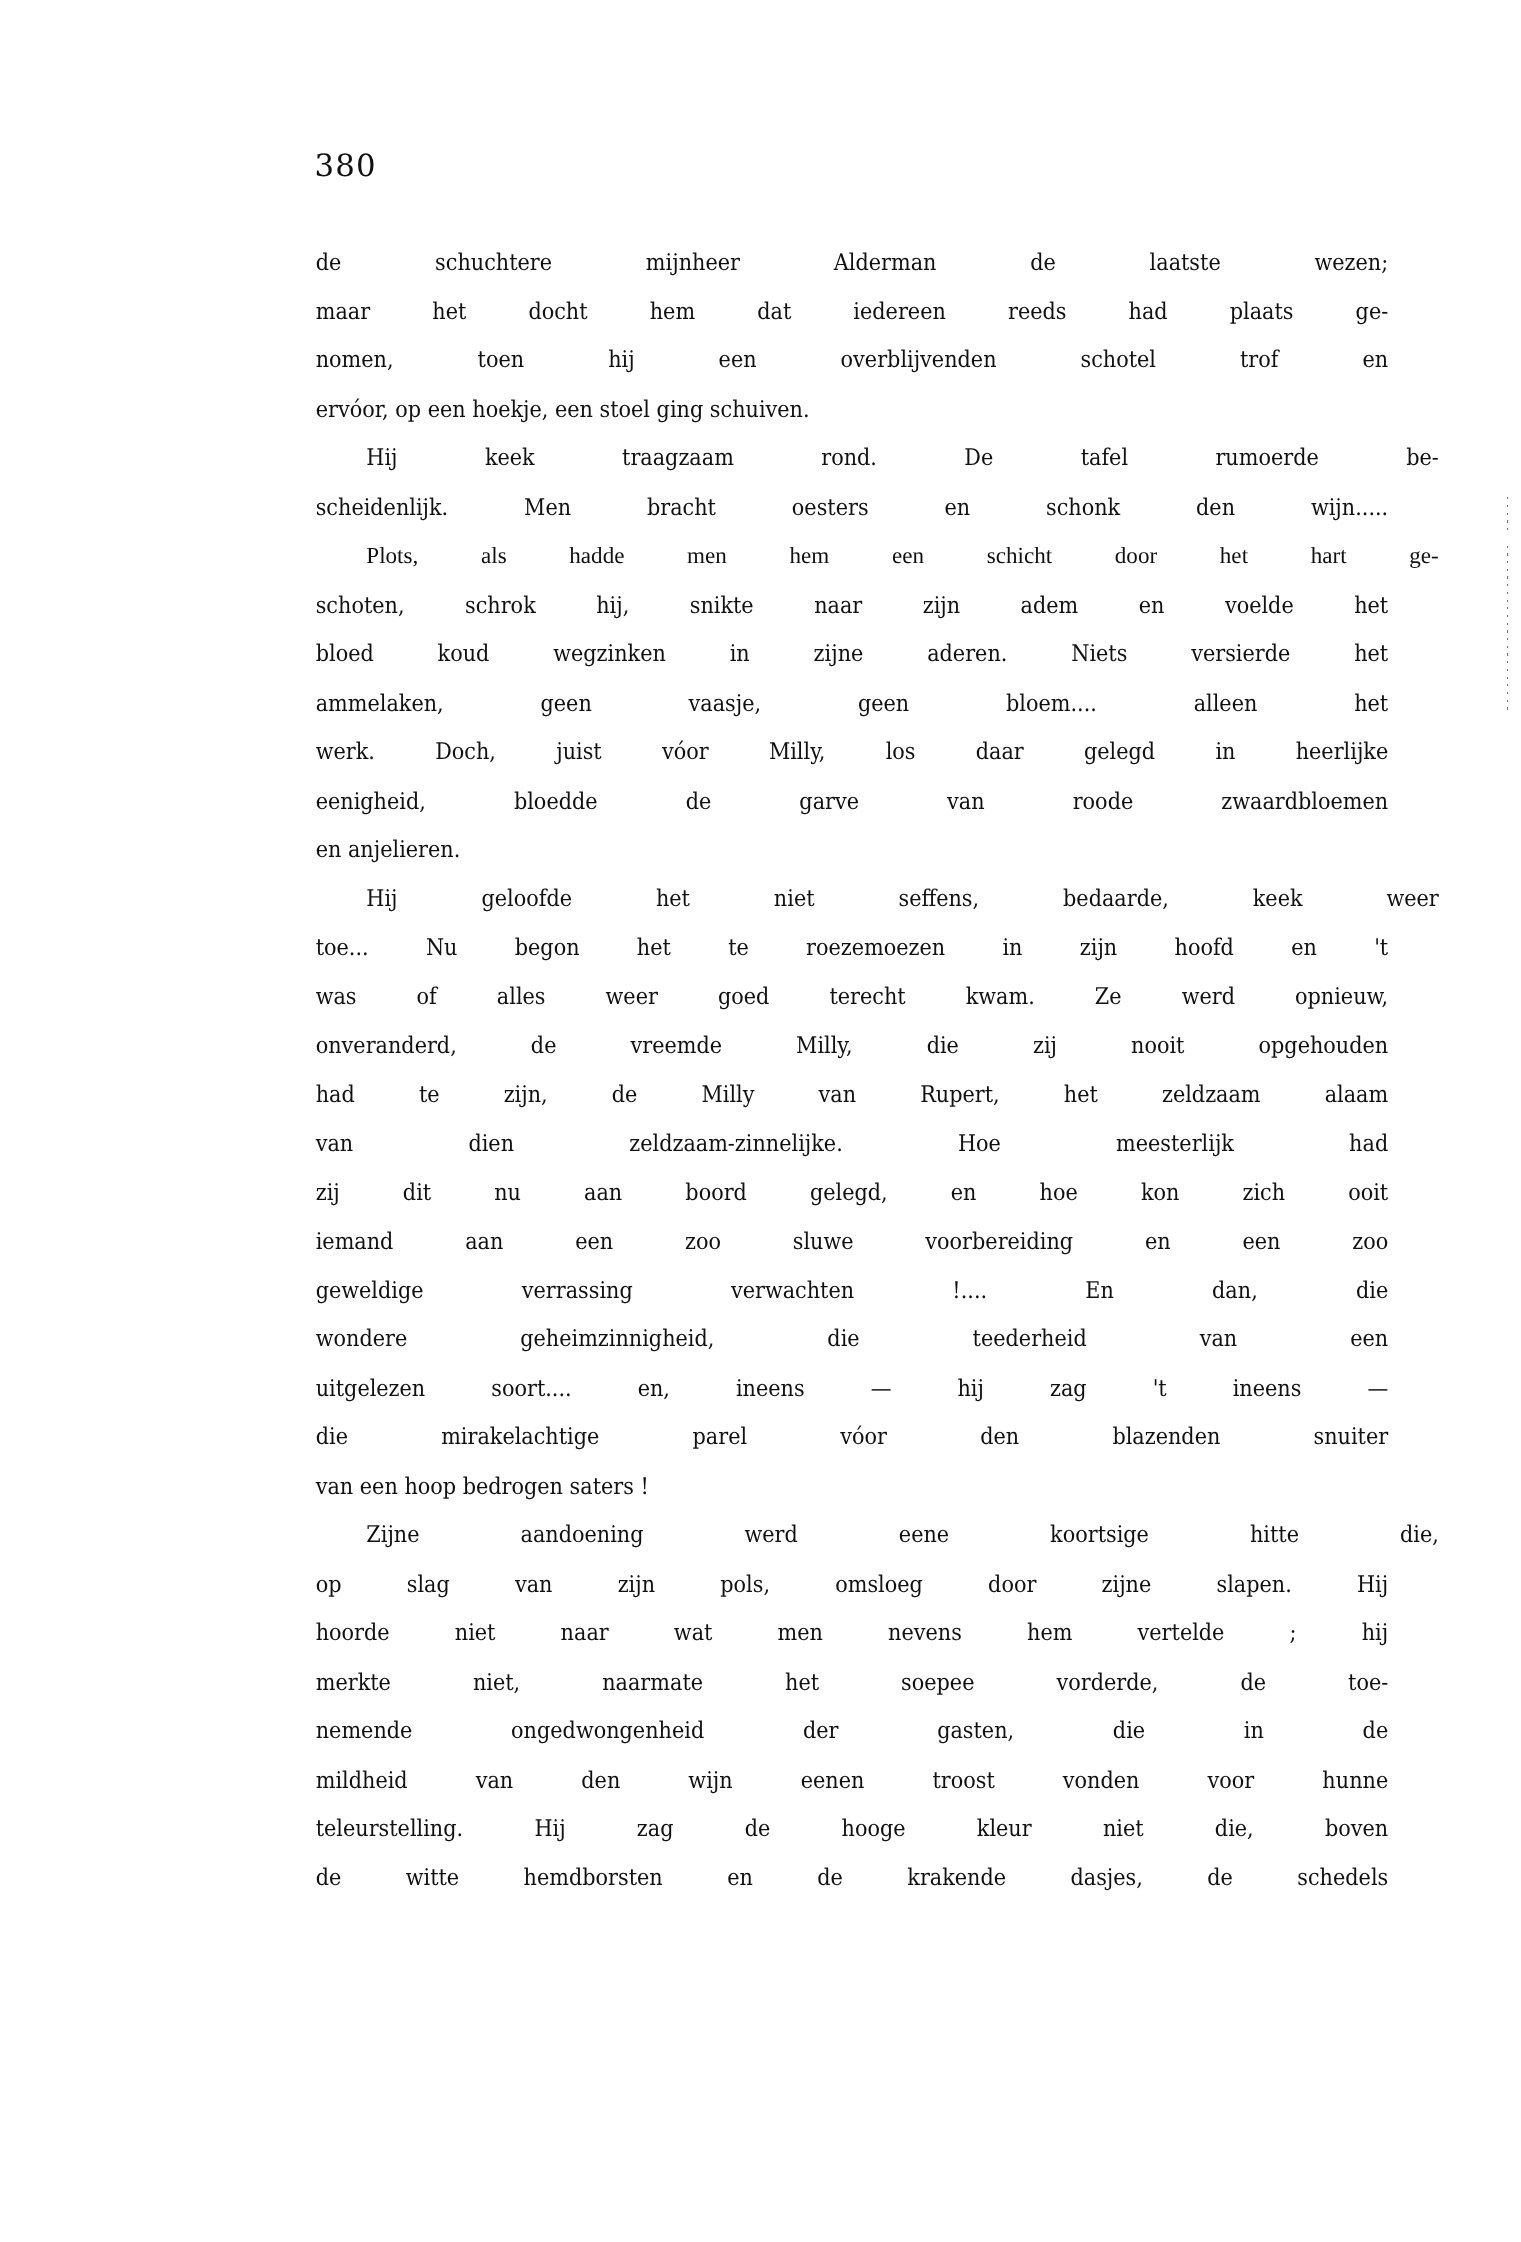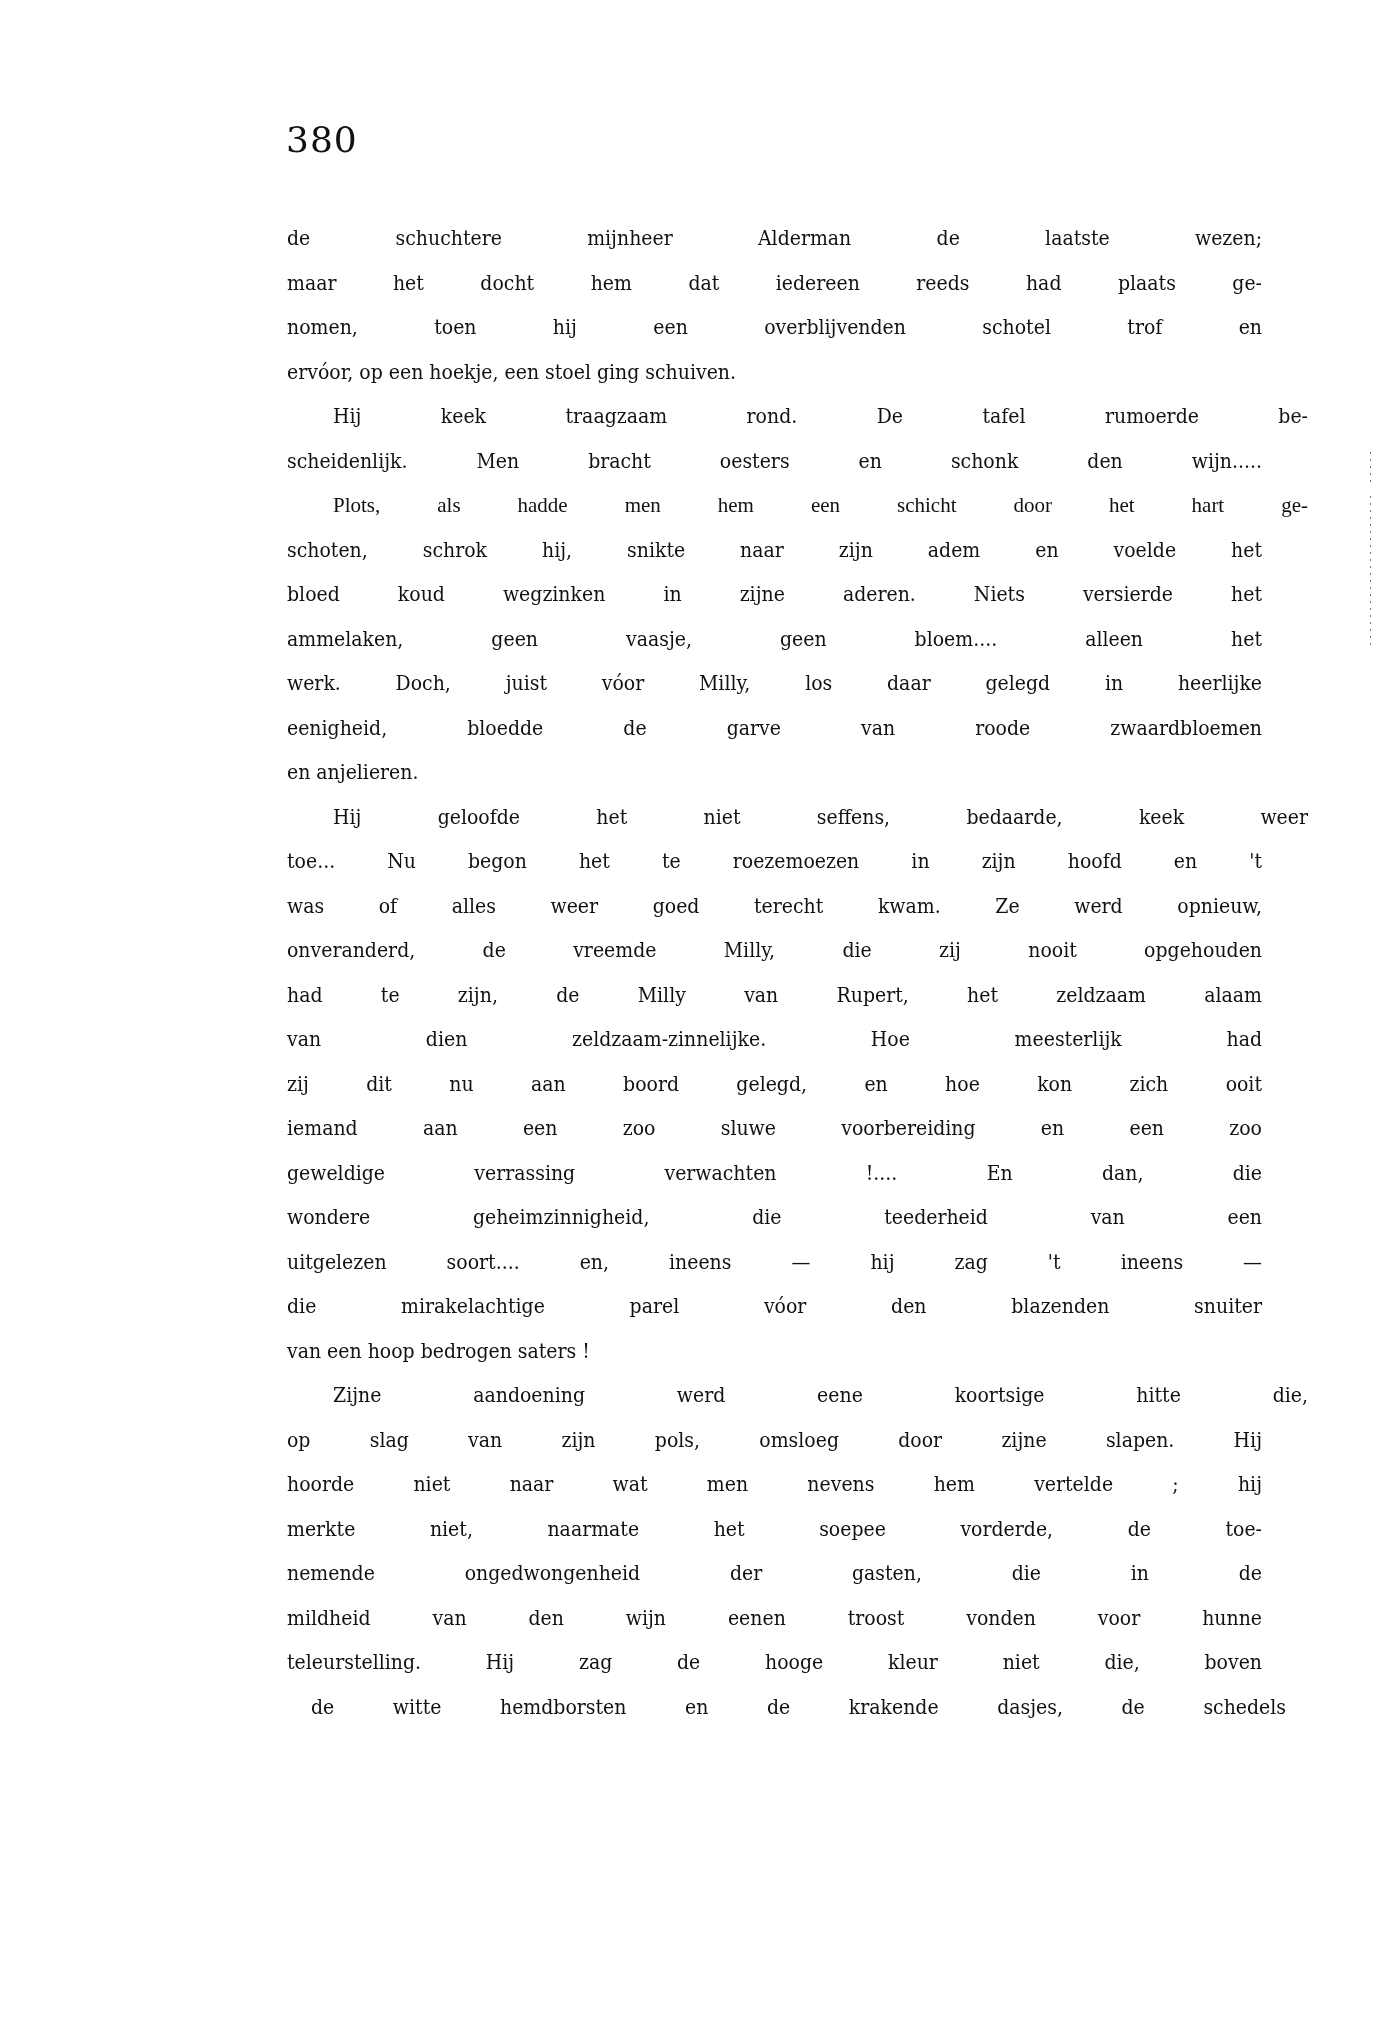--- a/index.html
+++ b/index.html
@@ -11,22 +11,22 @@
       width: 1383px;
       height: 2038px;
       position: relative;
       overflow: hidden;
       font-family: "DejaVu Serif", "Liberation Serif", serif;
       color: #111111;
     }
     .page-number {
       position: absolute;
       left: 286px;
-      top: 120px;
-      font-size: 36px;
+      top: 131px;
+      font-size: 28px;
       line-height: 40px;
       letter-spacing: 1px;
     }
     .text-block {
       position: absolute;
       left: 287px;
       top: 216px;
       width: 975px;
     }
     .line {
@@ -85,17 +85,17 @@
     <span class="line" style="width: 975px;">uitgelezen soort.... en, ineens — hij zag 't ineens —</span>
     <span class="line" style="width: 975px;">die mirakelachtige parel vóor den blazenden snuiter</span>
     <span class="line last" style="width: 975px;">van een hoop bedrogen saters !</span>
     <span class="line indent" style="width: 975px;">Zijne aandoening werd eene koortsige hitte die,</span>
     <span class="line" style="width: 975px;">op slag van zijn pols, omsloeg door zijne slapen. Hij</span>
     <span class="line" style="width: 975px;">hoorde niet naar wat men nevens hem vertelde ; hij</span>
     <span class="line" style="width: 975px;">merkte niet, naarmate het soepee vorderde, de toe-</span>
     <span class="line" style="width: 975px;">nemende ongedwongenheid der gasten, die in de</span>
     <span class="line" style="width: 975px;">mildheid van den wijn eenen troost vonden voor hunne</span>
     <span class="line" style="width: 975px;">teleurstelling. Hij zag de hooge kleur niet die, boven</span>
-    <span class="line" style="width: 975px; margin-left: 24px;">de witte hemdborsten en de krakende dasjes, de schedels</span>
+    <span class="line" style="width: 975px;">de witte hemdborsten en de krakende dasjes, de schedels</span>
   </div>
 
 <div class="margin-mark" style="top:452px;height:30px;"></div>
 <div class="margin-mark" style="top:496px;height:150px;"></div>
 
 </body></html>

